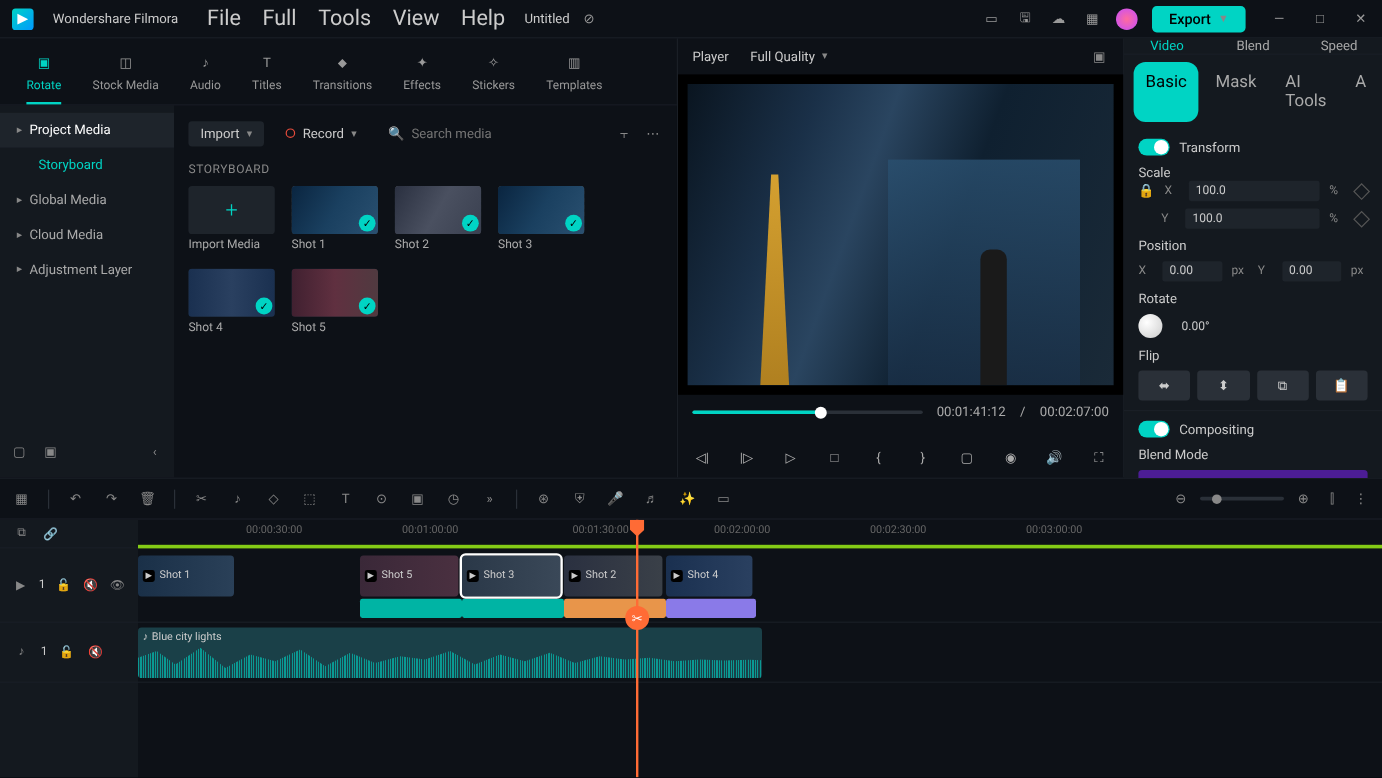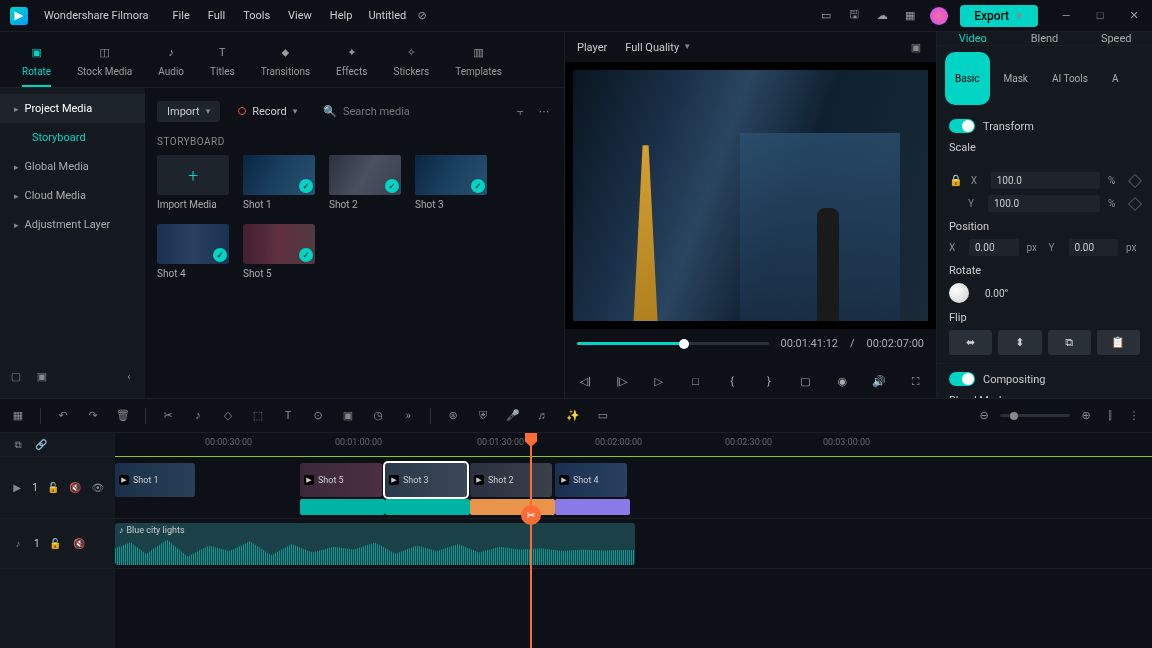--- a/index.html
+++ b/index.html
@@ -1,21 +1,21 @@
 <!DOCTYPE html>
 <html><head>
 <meta charset="utf-8">
 <style>
 *{margin:0;padding:0;box-sizing:border-box;font-family:-apple-system,BlinkMacSystemFont,"Segoe UI",Roboto,sans-serif;user-select:none}
 body{background:#000;width:1152px;height:648px;overflow:hidden;color:#ccc;font-size:11px}
 .app{display:flex;flex-direction:column;height:100%;background:#0d1117}
 .titlebar{height:32px;background:#0d1117;display:flex;align-items:center;padding:0 10px;gap:16px;border-bottom:1px solid #1a1f26}
 .logo{width:18px;height:18px;background:linear-gradient(135deg,#00d4c4,#0099ff);border-radius:3px;display:flex;align-items:center;justify-content:center}
 .titlebar .menus{display:flex;gap:18px;margin-left:8px}
-.titlebar .menus span{cursor:pointer;font-size:11px}
+.titlebar .menus span{cursor:pointer;font-size:18px}
 .titlebar .center{flex:1;display:flex;justify-content:flex-start;align-items:center;gap:8px}
 .titlebar .right{display:flex;align-items:center;gap:12px}
 .ticon{width:16px;height:16px;display:inline-flex;align-items:center;justify-content:center;color:#999;cursor:pointer}
 .export-btn{background:#00d4c4;color:#000;padding:4px 14px;border-radius:4px;font-size:12px;font-weight:500;display:flex;align-items:center;gap:6px;cursor:pointer}
 .avatar{width:18px;height:18px;border-radius:50%;background:radial-gradient(circle,#ff6b9d,#c44cff)}
 .winbtns{display:flex;gap:18px;margin-left:8px}
 .main{flex:1;display:flex;min-height:0}
 .left-col{width:565px;display:flex;flex-direction:column;border-right:1px solid #1a1f26}
 .tabs-main{height:56px;display:flex;align-items:center;padding:0 12px;gap:6px;border-bottom:1px solid #1a1f26}
 .tab-m{display:flex;flex-direction:column;align-items:center;gap:3px;padding:4px 10px;cursor:pointer;color:#999;position:relative}
@@ -64,21 +64,21 @@
 .scrub-fill{position:absolute;left:0;top:0;bottom:0;width:56%;background:#00d4c4;border-radius:2px}
 .scrub-thumb{position:absolute;left:56%;top:50%;width:10px;height:10px;background:#fff;border-radius:50%;transform:translate(-50%,-50%)}
 .time{font-size:11px;color:#aaa;font-variant-numeric:tabular-nums}
 .pbtns{display:flex;align-items:center;gap:20px;justify-content:flex-start}
 .pbtn{width:18px;height:18px;display:flex;align-items:center;justify-content:center;cursor:pointer;color:#aaa}
 .right-panel{width:215px;background:#14191f;display:flex;flex-direction:column;overflow-y:auto}
 .rtabs{display:flex;height:34px;border-bottom:1px solid #1a1f26}
 .rtab{flex:1;display:flex;align-items:center;justify-content:center;cursor:pointer;font-size:11px;color:#aaa}
 .rtab.active{color:#00d4c4}
 .subtabs{display:flex;padding:6px 8px;gap:4px}
-.subtab{padding:21px 10px;border-radius:10px;font-size:10px;cursor:pointer;color:#aaa}
+.subtab{padding:9px 10px;border-radius:10px;font-size:14px;cursor:pointer;color:#aaa}
 .subtab.active{background:#00d4c4;color:#000}
 .section{padding:8px 12px;border-bottom:1px solid #1a1f26}
 .sec-head{display:flex;align-items:center;gap:8px;margin-bottom:8px}
 .toggle{width:26px;height:14px;background:#2a3038;border-radius:7px;position:relative;cursor:pointer}
 .toggle.on{background:#00d4c4}
 .toggle .knob{position:absolute;top:1px;width:12px;height:12px;background:#fff;border-radius:50%;left:1px}
 .toggle.on .knob{left:13px}
 .prop{display:flex;align-items:center;gap:8px;margin-bottom:6px;font-size:10px}
 .prop .lbl{width:12px;color:#888}
 .prop .val{flex:1;background:#1e242b;padding:3px 6px;border-radius:2px;text-align:left}
@@ -89,21 +89,21 @@
 .flip-btns{display:flex;gap:6px}
 .flip-btn{flex:1;background:#2a3038;padding:6px;border-radius:3px;display:flex;align-items:center;justify-content:center;cursor:pointer}
 .blend-sel{width:100%;background:#4c1d95;padding:5px 8px;border-radius:3px;display:flex;justify-content:center;align-items:center;cursor:pointer;font-size:11px}
 .timeline{height:250px;background:#0d1117;display:flex;flex-direction:column;border-top:1px solid #1a1f26}
 .tl-toolbar{height:34px;display:flex;align-items:center;padding:0 10px;gap:14px;border-bottom:1px solid #1a1f26}
 .tl-toolbar .sep{width:1px;height:16px;background:#2a3038}
 .tlic{width:16px;height:16px;display:flex;align-items:center;justify-content:center;cursor:pointer;color:#888}
 .tl-body{flex:1;display:flex;min-height:0}
 .tl-head{width:115px;background:#14191f;display:flex;flex-direction:column}
 .tl-ruler-area{flex:1;position:relative;overflow:hidden}
-.tl-ruler{height:24px;position:relative;border-bottom:1px solid #84cc16;font-size:9px;color:#666}
+.tl-ruler{height:24px;position:relative;border-bottom:3px solid #84cc16;font-size:9px;color:#666}
 .tl-ruler .tick{position:absolute;top:4px}
 .tracks{position:relative}
 .track{height:46px;position:relative;border-bottom:1px solid #1a1f26}
 .track.audio{height:50px}
 .track-head{height:46px;display:flex;align-items:center;gap:8px;padding:0 10px;border-bottom:1px solid #1a1f26;font-size:10px}
 .track-head.top{height:24px}
 .track-head.audio{height:50px}
 .clip{position:absolute;top:6px;height:34px;border-radius:3px;overflow:hidden;display:flex;align-items:center;padding:0 4px;gap:4px;font-size:9px;background:#2a4050}
 .clip .cic{width:10px;height:10px;background:#000;border-radius:2px;display:flex;align-items:center;justify-content:center;font-size:7px}
 .clip.shot1{left:0;width:80px;background:linear-gradient(90deg,#1a3048,#2a4058)}
@@ -357,21 +357,21 @@
         <div class="subtab">A</div>
       </div>
       <div class="section">
         <div class="sec-head">
           <div class="toggle on">
               <div class="knob"></div>
             </div>
           <span>Transform</span>
           <div class="diamond" style="margin-left:auto"></div>
         </div>
-        <div style="margin-bottom:18px">Scale</div>
+        <div style="margin-bottom:0">Scale</div>
         <div class="prop">
             <span class="lock-ic">🔒</span>
             <span class="lbl">X</span>
             <div class="val">100.0</div>
             <span class="unit">%</span>
             <div class="diamond"></div>
           </div>
         <div class="prop">
             <span style="width:11px"></span>
             <span class="lbl">Y</span>
@@ -480,21 +480,21 @@
           <span class="tlic">🔇</span>
         </div>
       </div>
       <div class="tl-ruler-area">
         <div class="tl-ruler">
           <span class="tick" style="left:90px">00:00:30:00</span>
           <span class="tick" style="left:220px">00:01:00:00</span>
           <span class="tick" style="left:362px">00:01:30:00</span>
           <span class="tick" style="left:480px">00:02:00:00</span>
           <span class="tick" style="left:610px">00:02:30:00</span>
-          <span class="tick" style="left:708px">00:03:00:00</span>
+          <span class="tick" style="left:740px">00:03:00:00</span>
         </div>
         <div class="tracks">
           <div class="track" style="height:62px">
             <div class="clip shot1">
                 <div class="cic">▶</div>
                 <span>Shot 1</span>
               </div>
             <div class="clip shot5">
                 <div class="cic">▶</div>
                 <span>Shot 5</span>

